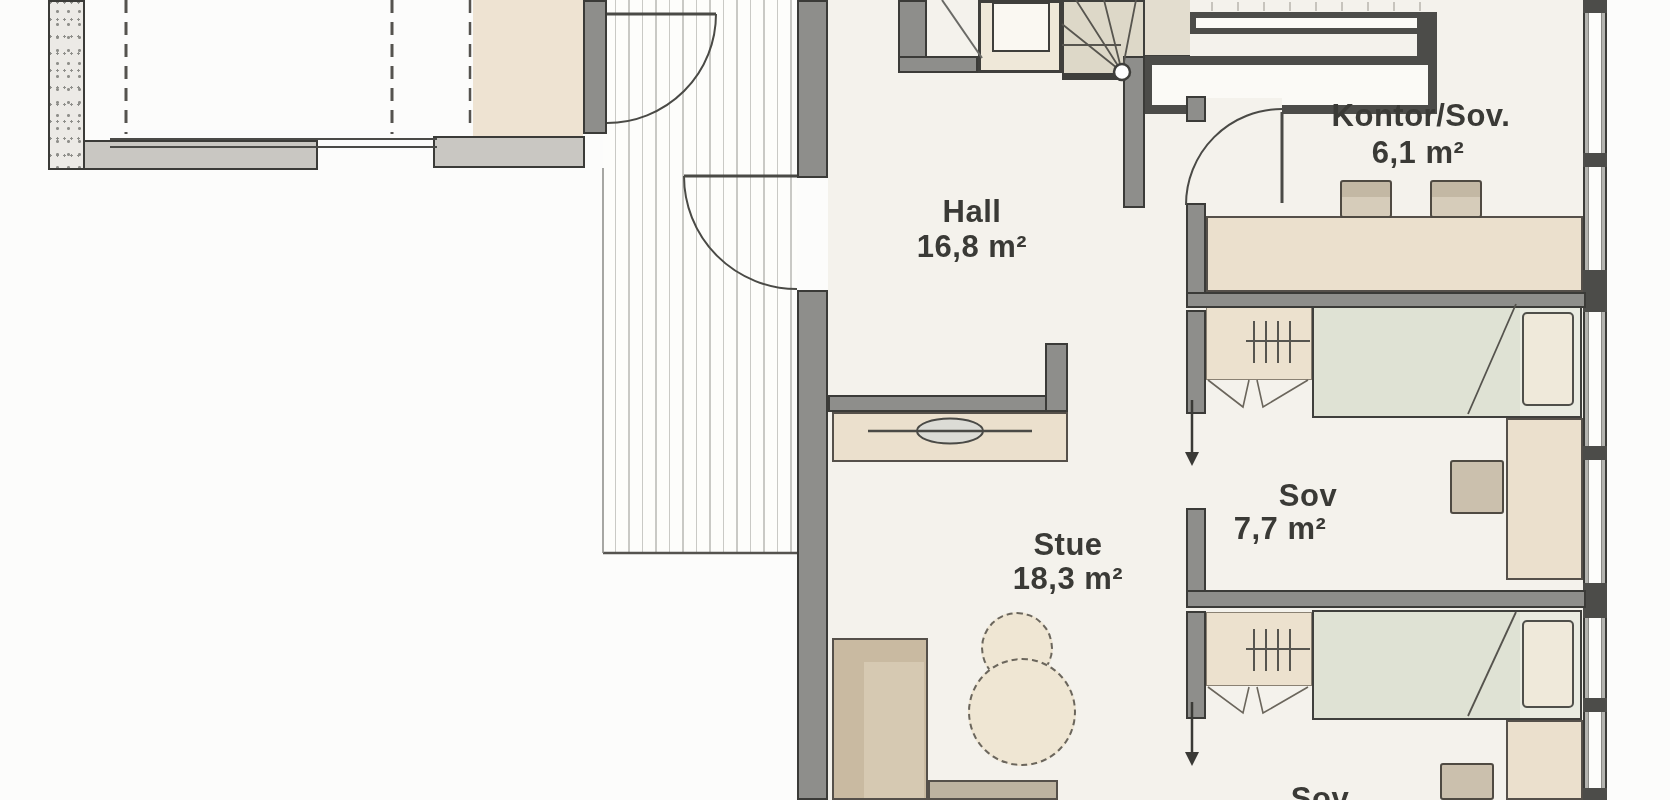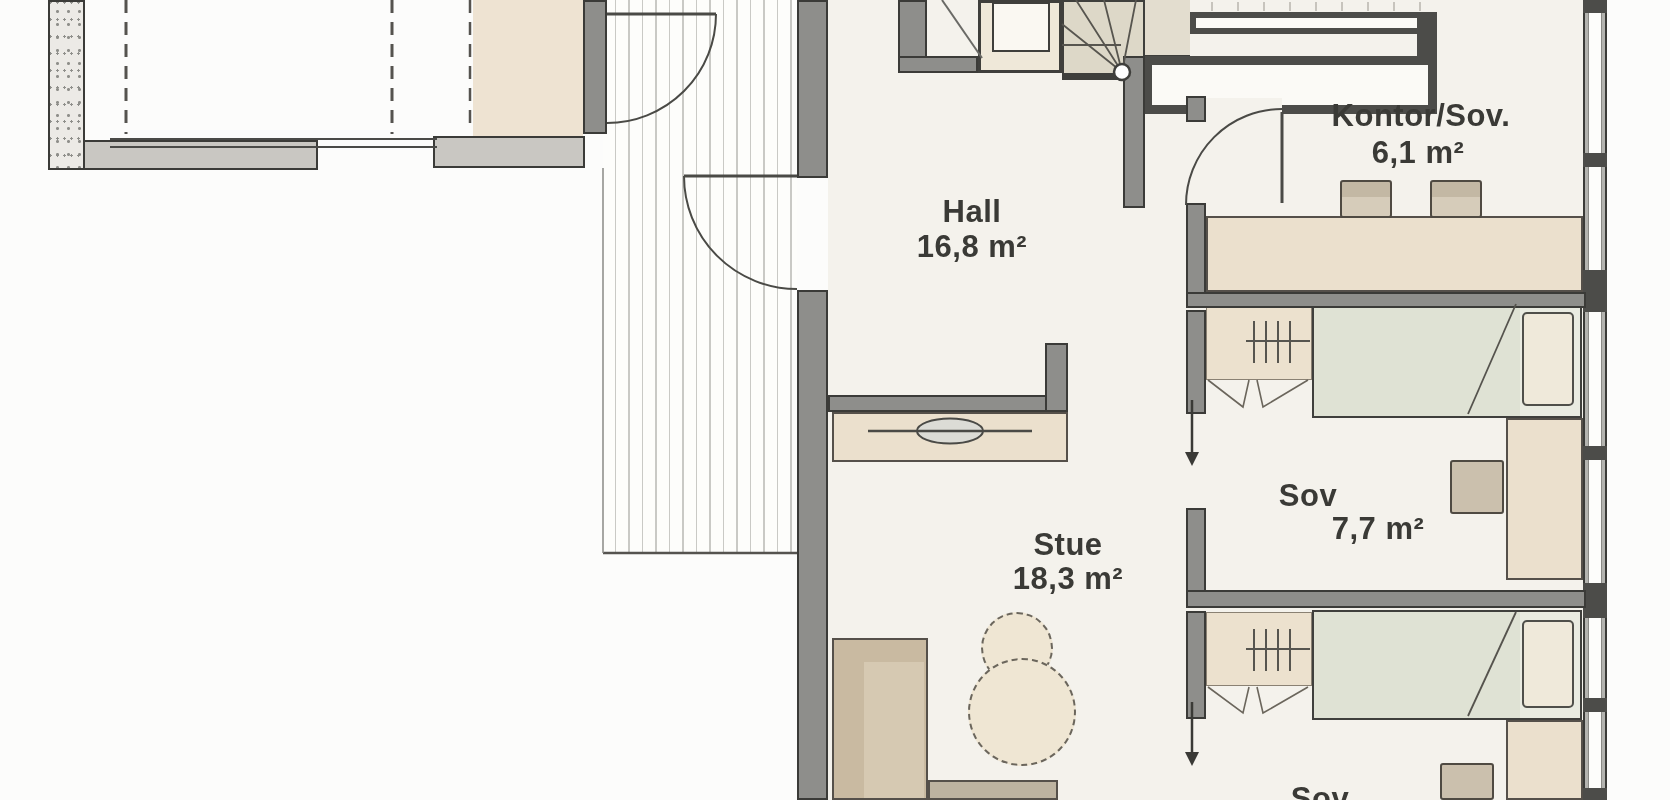--- a/index.html
+++ b/index.html
@@ -178,19 +178,19 @@
     </g>
   </svg>
 
   <div class="lbl z40" style="left:972px;top:196px">Hall</div>
   <div class="lbl z40" style="left:972px;top:231px">16,8 m²</div>
 
   <div class="lbl z40" style="left:1421px;top:100px">Kontor/Sov.</div>
   <div class="lbl z40" style="left:1418px;top:137px">6,1 m²</div>
 
   <div class="lbl z40" style="left:1308px;top:480px">Sov</div>
-  <div class="lbl z40" style="left:1378px;top:513px">7,7 m²</div>
+  <div class="lbl z40" style="left:1280px;top:513px">7,7 m²</div>
 
   <div class="lbl z40" style="left:1068px;top:529px">Stue</div>
   <div class="lbl z40" style="left:1068px;top:563px">18,3 m²</div>
 
   <div class="lbl z40" style="left:1320px;top:783px">Sov</div>
 </div>
 
 </body></html>

